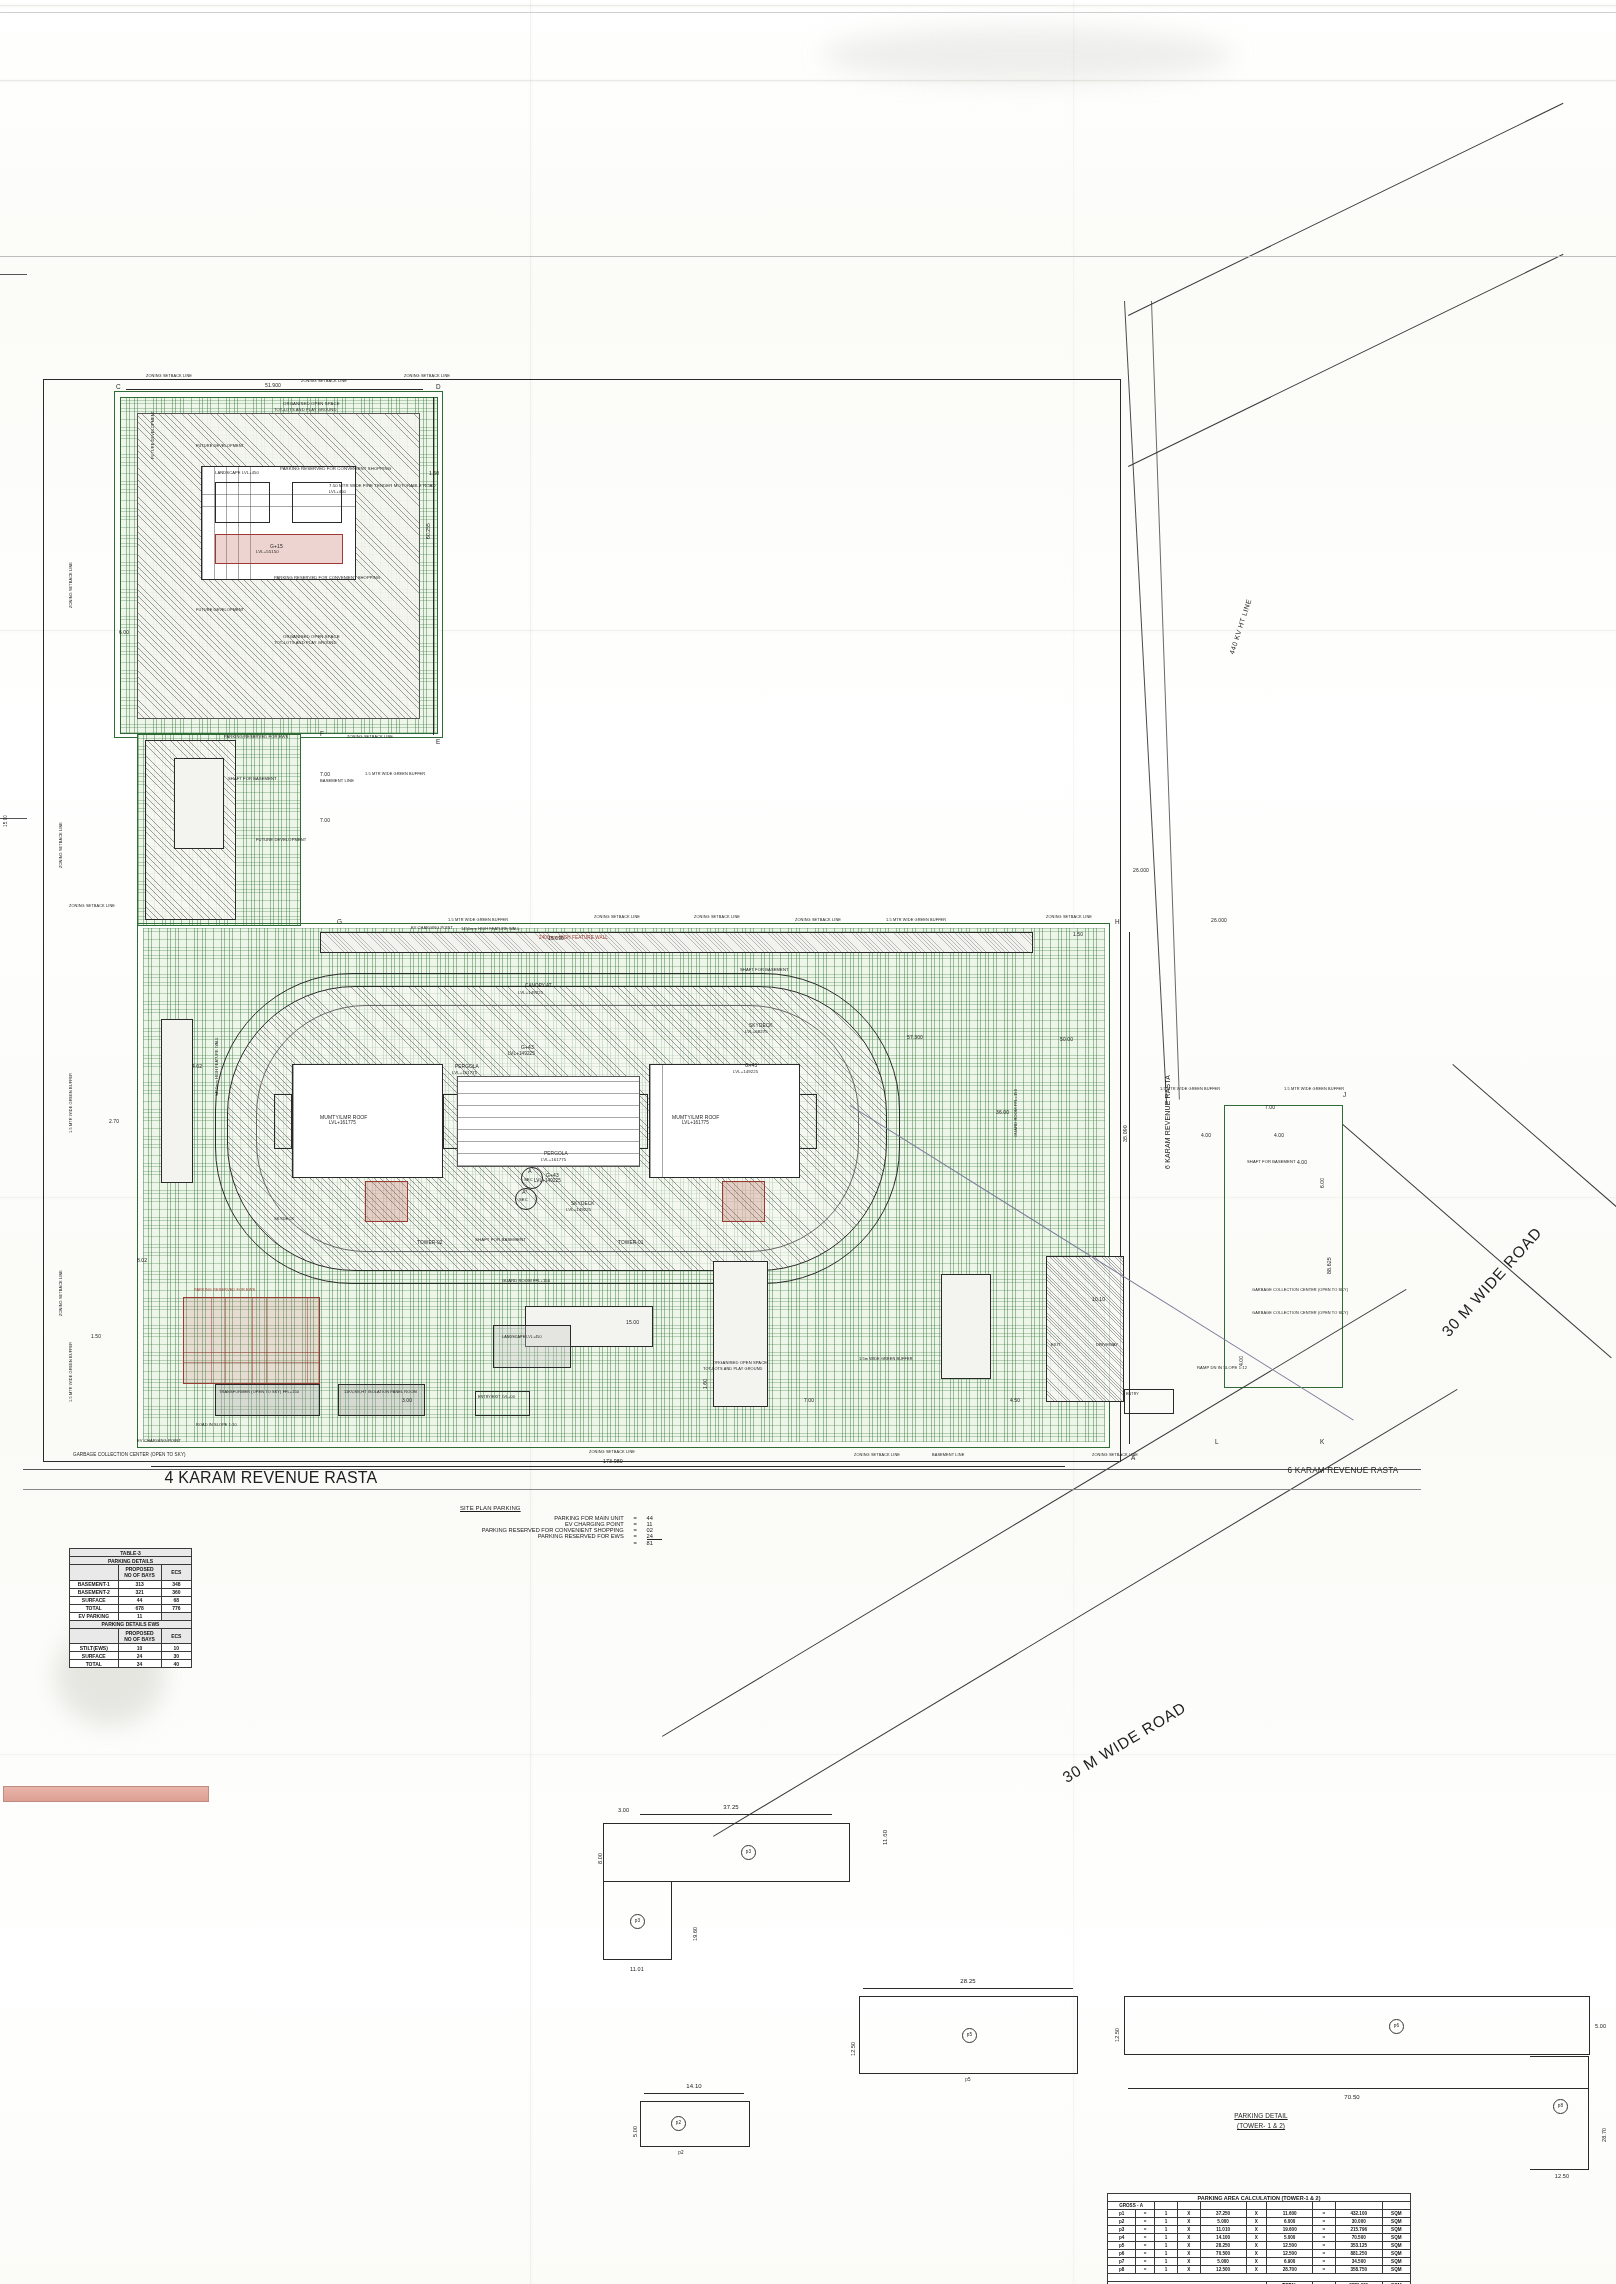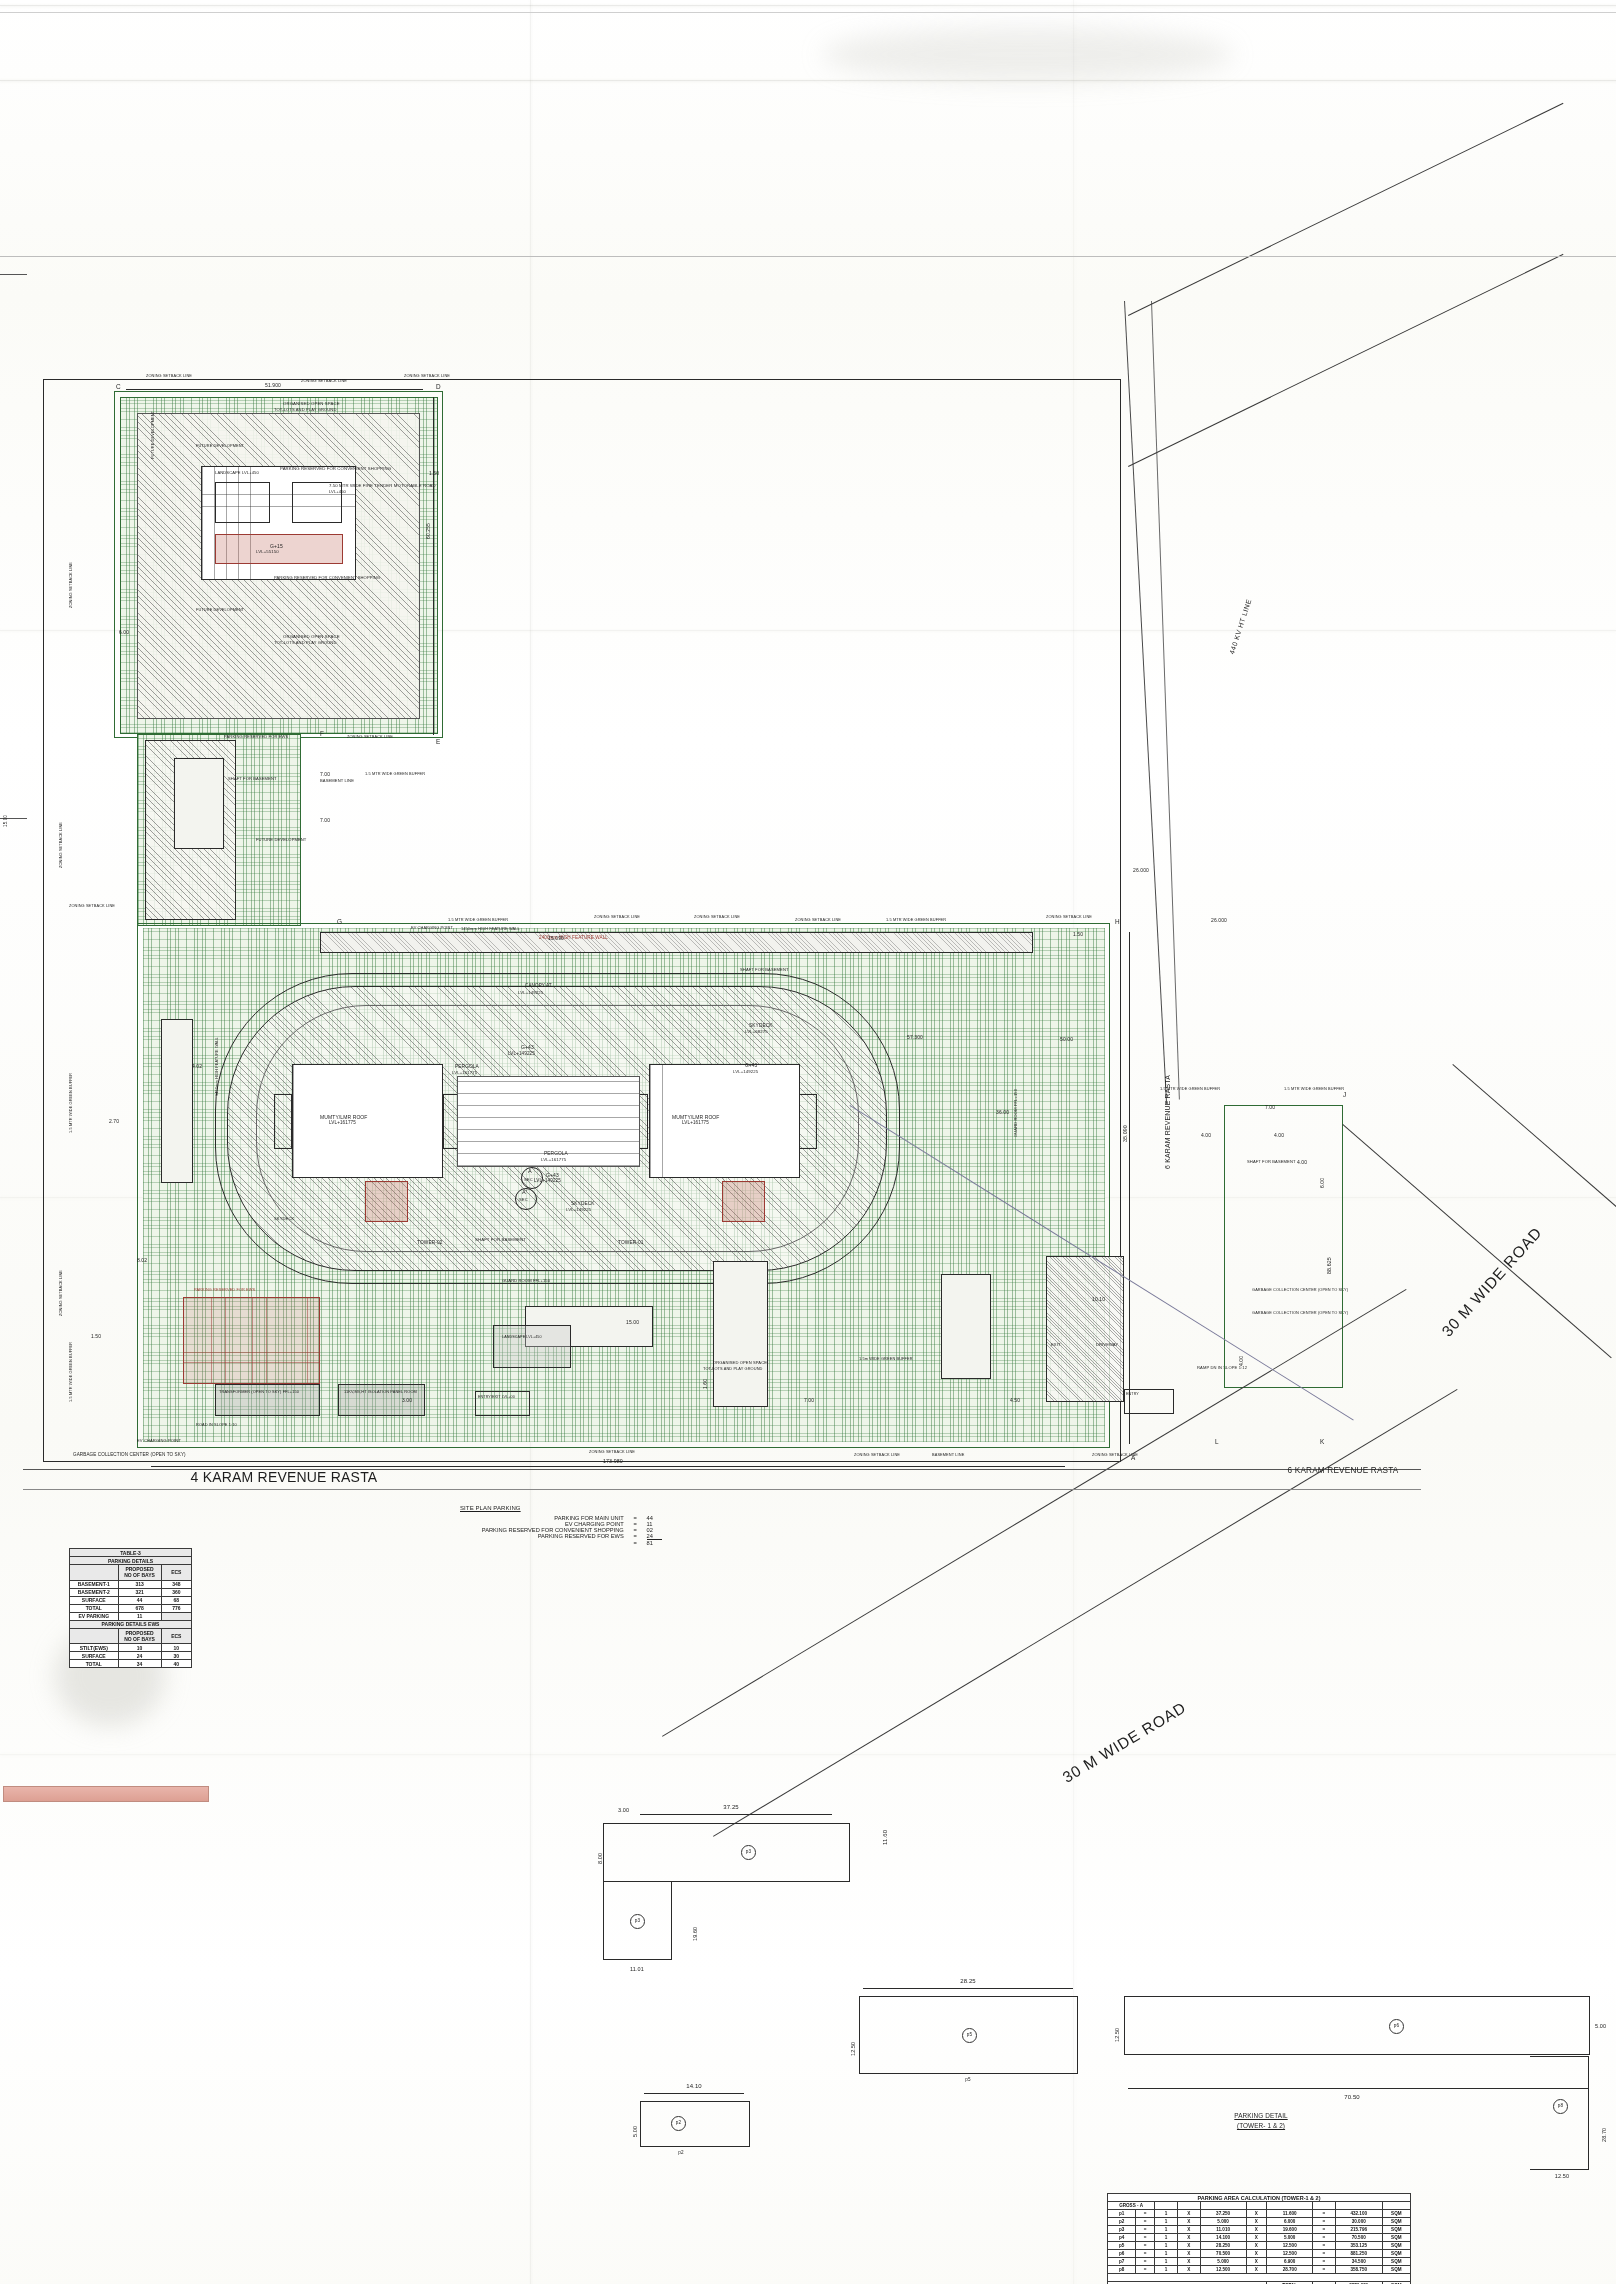--- a/index.html
+++ b/index.html
@@ -315,21 +315,21 @@
   <div class="ln" style="left:1453px;top:1064px;width:347px;height:0.9px;transform:rotate(41deg);transform-origin:0 0;background:#3a3a3a;"></div>
   <div class="ln" style="left:662px;top:1736px;width:868px;height:0.9px;transform:rotate(-31deg);transform-origin:0 0;background:#3a3a3a;"></div>
   <div class="ln" style="left:713px;top:1836px;width:868px;height:0.9px;transform:rotate(-31deg);transform-origin:0 0;background:#3a3a3a;"></div>
   <div class="ln" style="left:850px;top:1105px;width:594px;height:0.5px;transform:rotate(32deg);transform-origin:0 0;background:#7a7a9a;"></div>
 
   <div class="t" style="left:1439px;top:1329px;font-size:15.5px;transform:rotate(-48deg);transform-origin:0 0;letter-spacing:0.9px;font-weight:400;">30 M WIDE ROAD</div>
   <div class="t" style="left:1060px;top:1772px;font-size:15.5px;transform:rotate(-31deg);transform-origin:0 0;letter-spacing:0.9px;font-weight:400;">30 M WIDE ROAD</div>
 
   <div class="ln h" style="left:23px;top:1469px;width:1398px;height:0.9px;background:#555;"></div>
   <div class="ln h" style="left:23px;top:1489px;width:1398px;height:0.5px;background:#888;"></div>
-  <div class="t c" style="left:284px;top:1470px;font-size:14px;letter-spacing:0.2px;text-align:right;">4 KARAM REVENUE RASTA</div>
+  <div class="t c" style="left:271px;top:1470px;font-size:16px;letter-spacing:0.2px;text-align:right;">4 KARAM REVENUE RASTA</div>
   <div class="t c" style="left:1343px;top:1467px;font-size:8.2px;letter-spacing:0.2px;">6 KARAM REVENUE RASTA</div>
 
   <div class="ln h" style="left:0px;top:274px;width:27px;background:#555;"></div>
   <div class="ln h" style="left:0px;top:818px;width:27px;background:#555;"></div>
   <div class="t" style="left:3.7px;top:827px;font-size:4.6px;transform:rotate(-90deg);transform-origin:0 0;">15.00</div>
   <div class="ln h" style="left:0px;top:256px;width:1617px;height:0.5px;background:#bdbdbd;"></div>
   <div class="ln h" style="left:0px;top:12px;width:1617px;height:0.5px;background:#cfcfcf;"></div>
 </div>
 
 <div class="t" style="left:460px;top:1505px;font-size:6px;">

